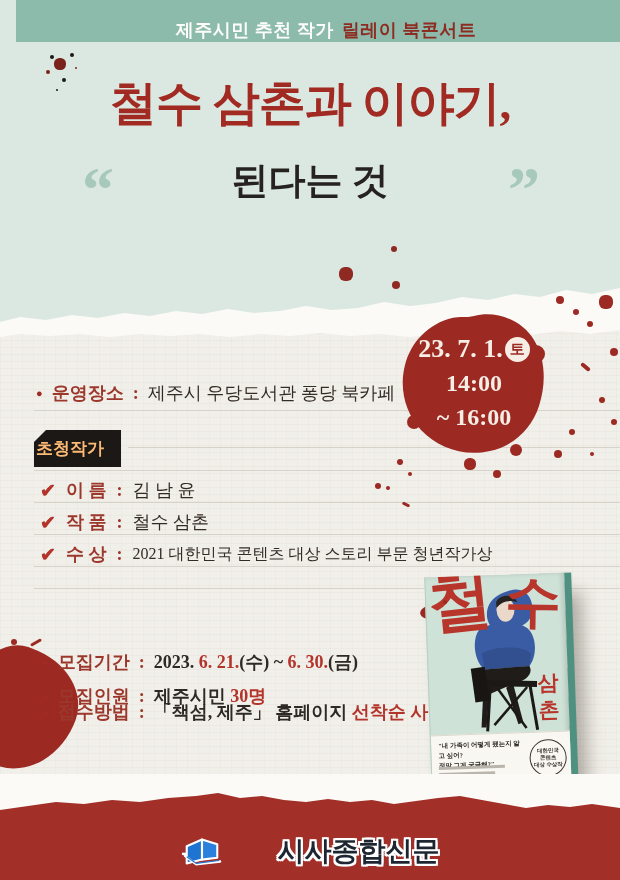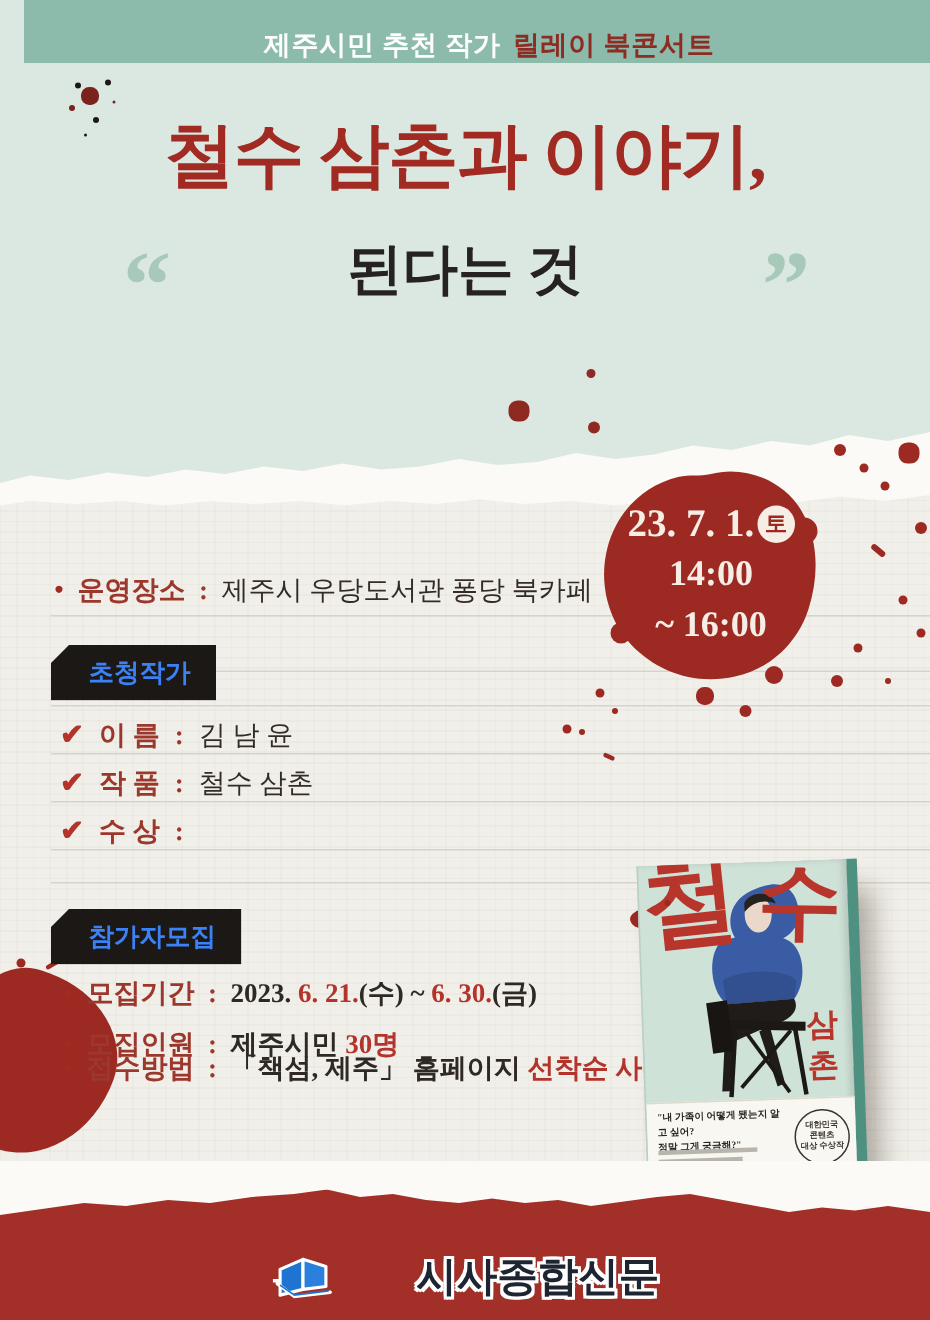--- a/index.html
+++ b/index.html
@@ -56,22 +56,22 @@
   .day-circle { display:inline-flex; align-items:center; justify-content:center; width:25px; height:25px;
     background:#f6eee5; color:#9c2a23; border-radius:50%; font-size:15px; }
   .blob-time { font-size:24px; line-height:1.25; margin-top:4px; }
   
   .venue-row { position:absolute; left:36px; top:381px; display:flex; align-items:center; gap:9px; z-index:4; font-size:18px; }
   .bullet { color:#a12b22; font-size:11px; line-height:1; }
   .label-red { color:#9c372c; font-weight:bold; }
   .colon-red { color:#9c372c; font-weight:bold; }
   .value-dark { color:#332b26; font-weight:normal; }
   .hline { position:absolute; left:34px; right:0; height:1px; background:#d6d3cb; z-index:3; }
-  .section-badge { position:absolute; left:34px; background:#1b1816; color:#3b82f6; z-index:4;
-    font-family:"Liberation Sans", sans-serif; font-weight:bold; font-size:17px; padding:7px 17px 7px 25px;
+  .section-badge { position:absolute; left:34px; background:#1b1816; color:#fdba74; z-index:4;
+    font-family:"Liberation Sans", sans-serif; font-weight:bold; font-size:17px; padding:7px 17px 7px 2px;
     clip-path:polygon(12px 0,100% 0,100% 100%,0 100%,0 12px); }
   .author-row { position:absolute; left:40px; display:flex; align-items:center; gap:10px; z-index:4; font-size:18px; }
   .check { color:#b3342a; font-weight:bold; font-size:19px; }
   .recruit-row { position:absolute; left:42px; display:flex; align-items:center; gap:9px; z-index:4; font-size:18px; font-weight:bold; }
   .seg-dark { color:#2f2925; }
   .seg-red { color:#b3342a; }
   
   .book { position:absolute; left:428px; top:575px; width:140px; height:216px; z-index:4; transform:rotate(-2deg); }
   .book-pages { position:absolute; left:4px; top:6px; width:142px; height:210px; background:#f3f1ea;
     border:1px solid #cdc9bc; box-shadow:10px 14px 18px rgba(50,38,25,.35); }
@@ -168,25 +168,25 @@
     <span class="check">✔</span>
     <span class="label-red">작  품</span>
     <span class="colon-red">:</span>
     <span class="value-dark">철수 삼촌</span>
   </div>
   <div class="hline" style="top:534px;"></div>
   <div class="author-row" style="top:542px;">
     <span class="check">✔</span>
     <span class="label-red">수  상</span>
     <span class="colon-red">:</span>
+    <span class="value-dark" style="font-size:16px;">2021 대한민국 콘텐츠 대상 스토리 부문 청년작가상</span>
   </div>
   <div class="hline" style="top:566px;"></div>
   <div class="hline" style="top:588px;"></div>
 
-  <div class="section-badge" style="top:606px;">참가자모집</div>
 
   <div class="recruit-row" style="top:650px;">
     <span class="bullet">●</span>
     <span class="label-red">모집기간</span>
     <span class="colon-red">:</span>
     <span>
       <span class="seg-dark">2023. </span><span class="seg-red">6. 21.</span><span class="seg-dark">(수) ~ </span><span class="seg-red">6. 30.</span><span class="seg-dark">(금)</span>
     </span>
   </div>
   <div class="recruit-row" style="top:684px;">

